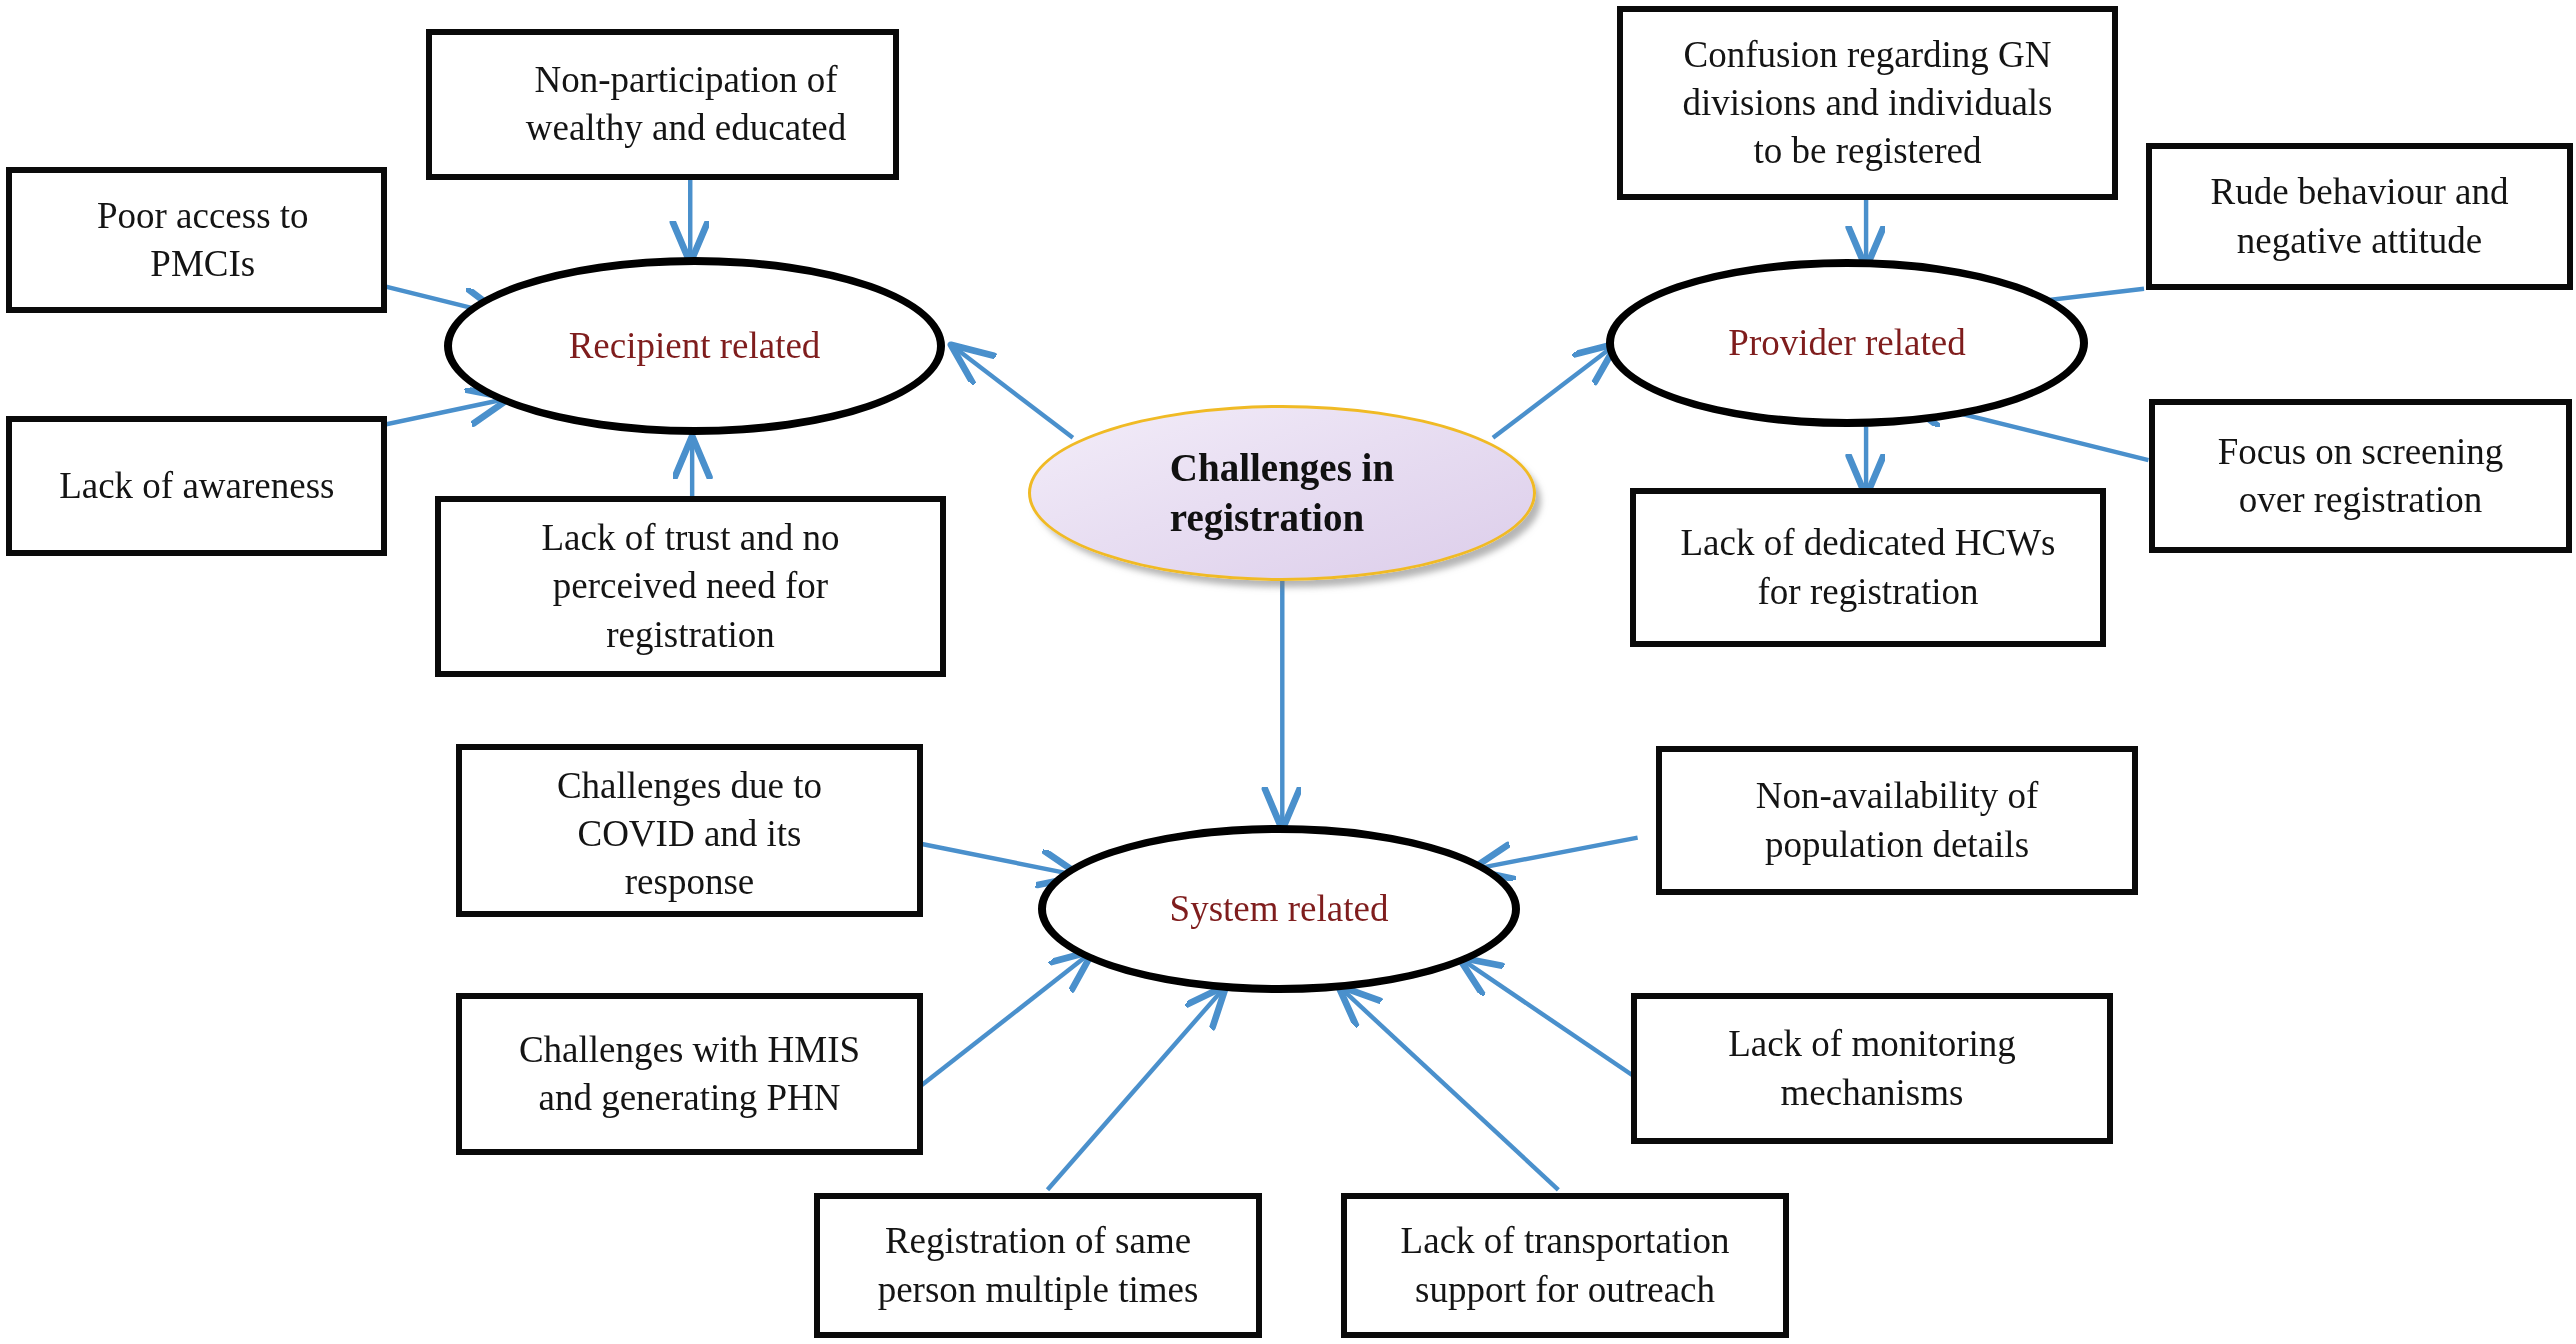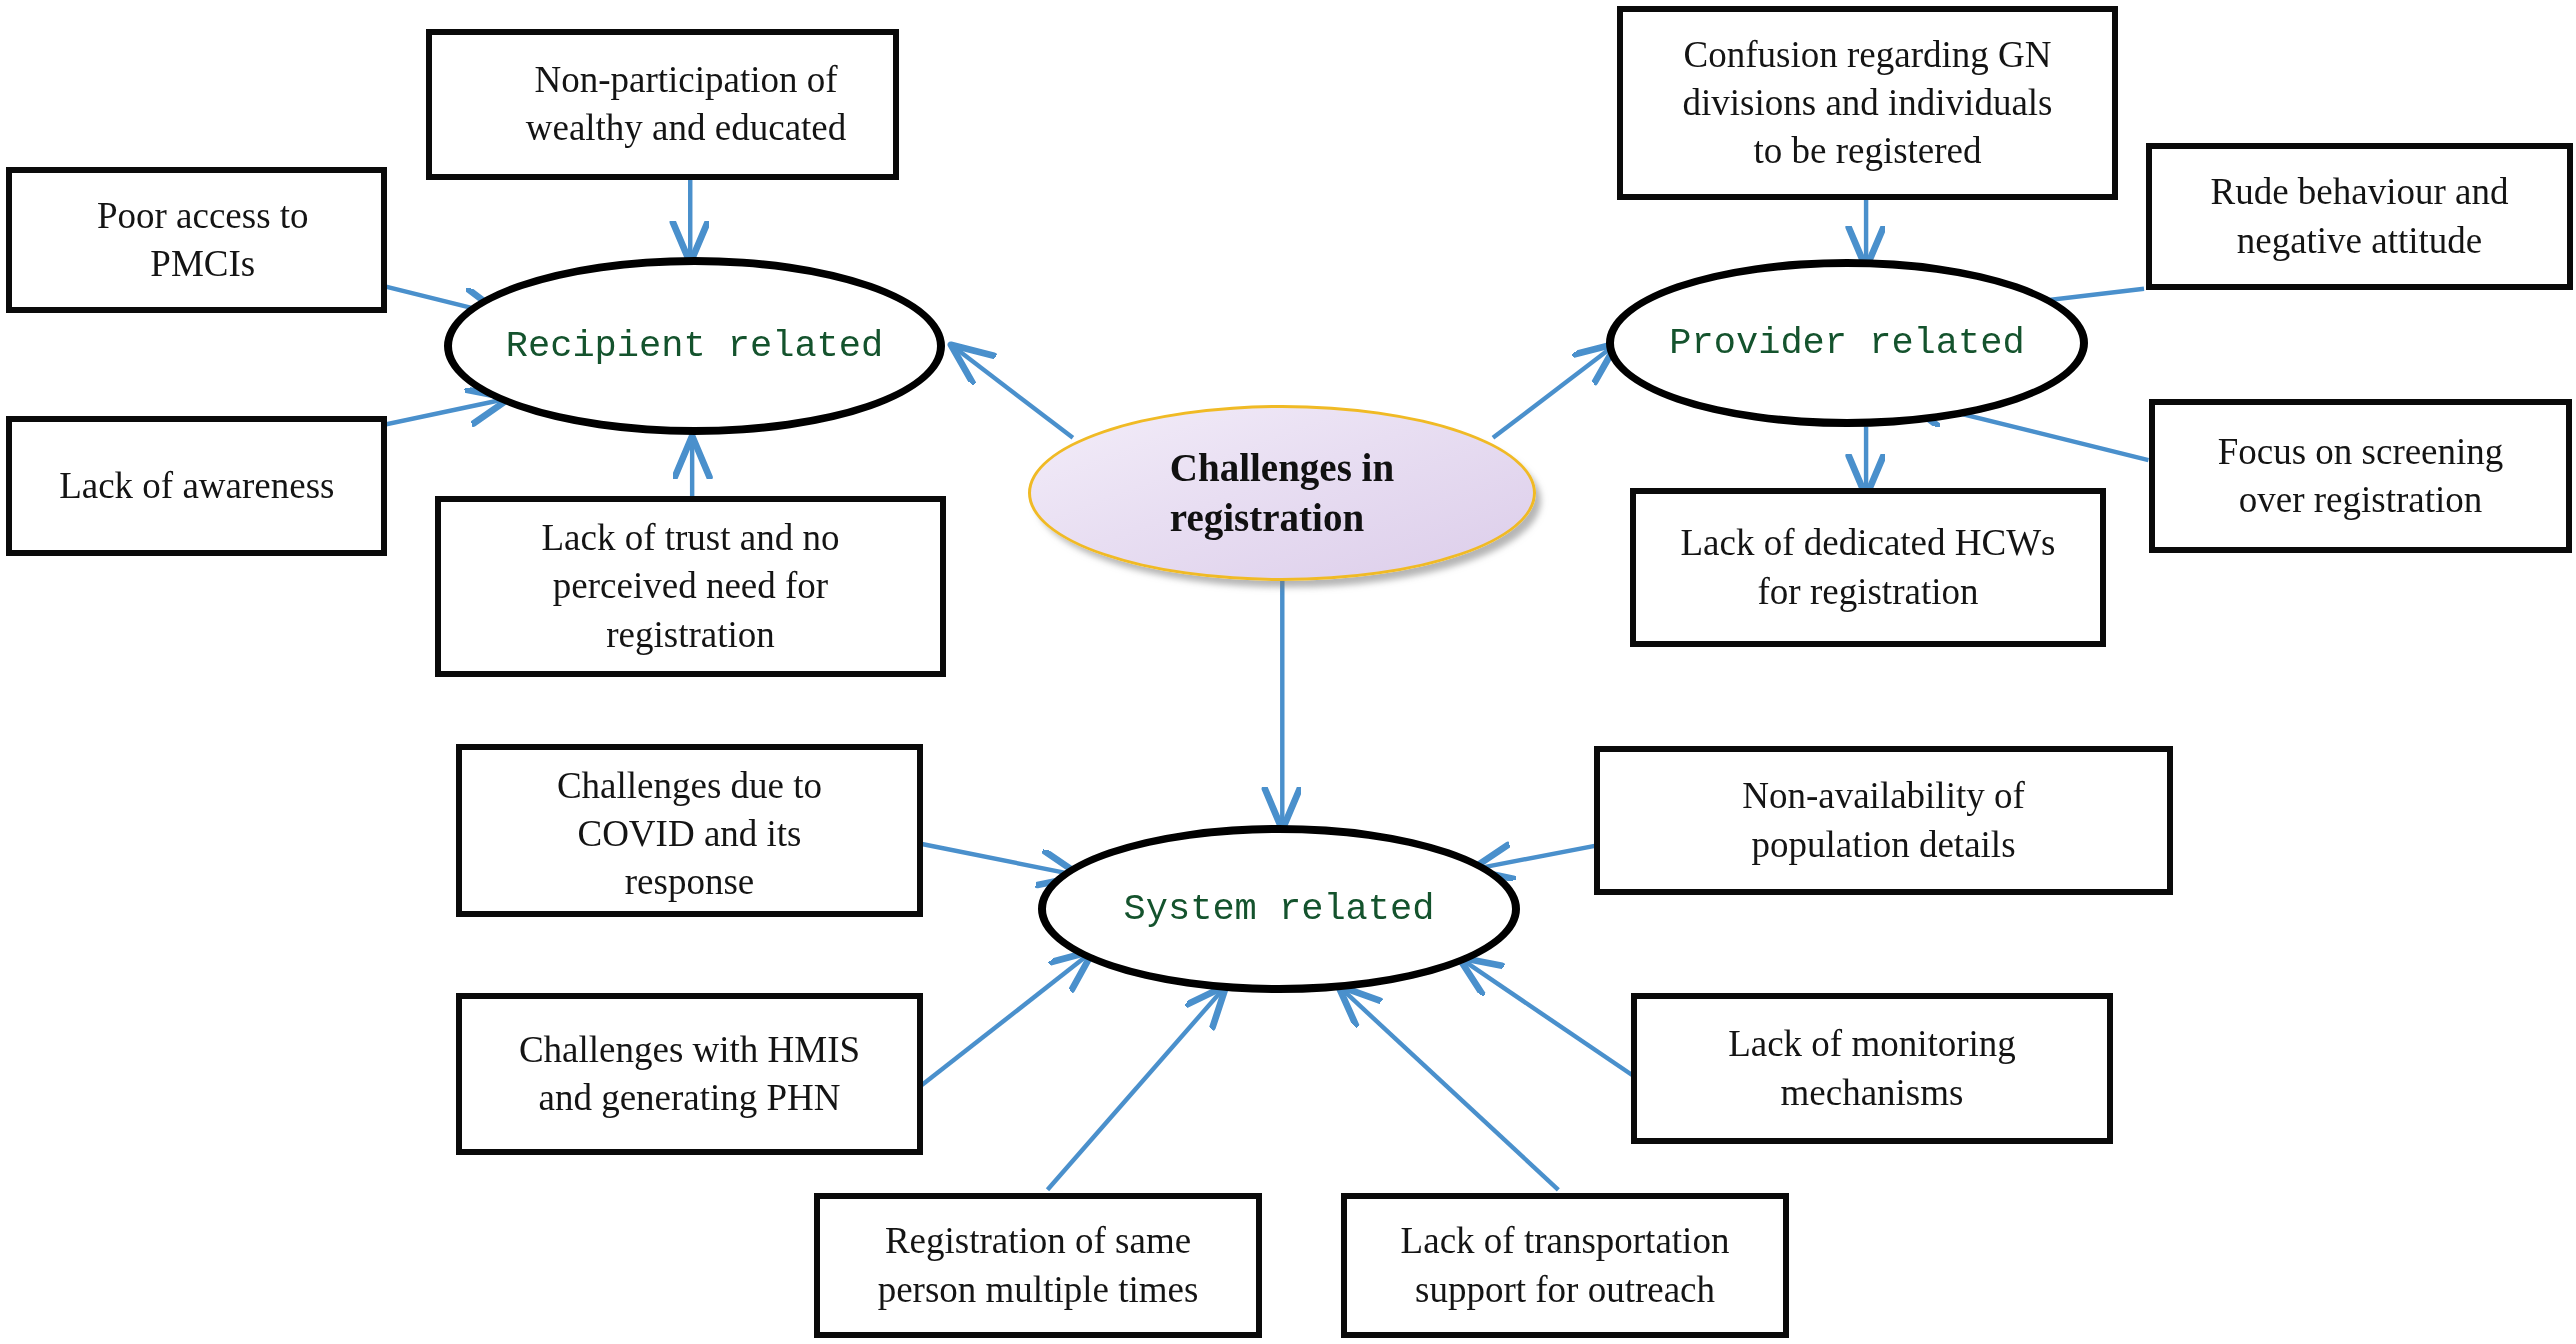--- a/index.html
+++ b/index.html
@@ -57,22 +57,22 @@
     border: 8.3px solid #000000;
     border-radius: 50%;
     display: flex;
     align-items: center;
     justify-content: center;
     text-align: center;
   }
   .ellipse-node .ellipse-label {
     font-size: 37px;
     line-height: 1.2;
-    color: #14532d;
-    font-family: Liberation Mono, monospace;
+    color: #7f1d1d;
+    font-family: Liberation Serif, serif;
   }
   .center-ellipse {
     position: absolute;
     box-sizing: border-box;
     border-radius: 50%;
     border: 3.8px solid #f0ba25;
     background: linear-gradient(160deg, #f3edf9 0%, #e8def2 45%, #dccdea 100%);
     box-shadow: 6.3px 7.6px 6.3px -1.3px rgba(120,120,120,0.55);
     display: flex;
     align-items: center;
@@ -197,21 +197,21 @@
   <div class="node-box" style="left:814px; top:1193px; width:448px; height:145px;">
     <span class="box-label">Registration of same
 person multiple times</span>
   </div>
 
   <div class="node-box" style="left:1341px; top:1193px; width:448px; height:145px;">
     <span class="box-label">Lack of transportation
 support for outreach</span>
   </div>
 
-  <div class="node-box" style="left:1594px; top:746px; width:579px; height:149px;">
+  <div class="node-box" style="left:1656px; top:746px; width:482px; height:149px;">
     <span class="box-label">Non-availability of
 population details</span>
   </div>
 
   <div class="node-box" style="left:1631px; top:993px; width:482px; height:151px;">
     <span class="box-label">Lack of monitoring
 mechanisms</span>
   </div>
 
 </div>

